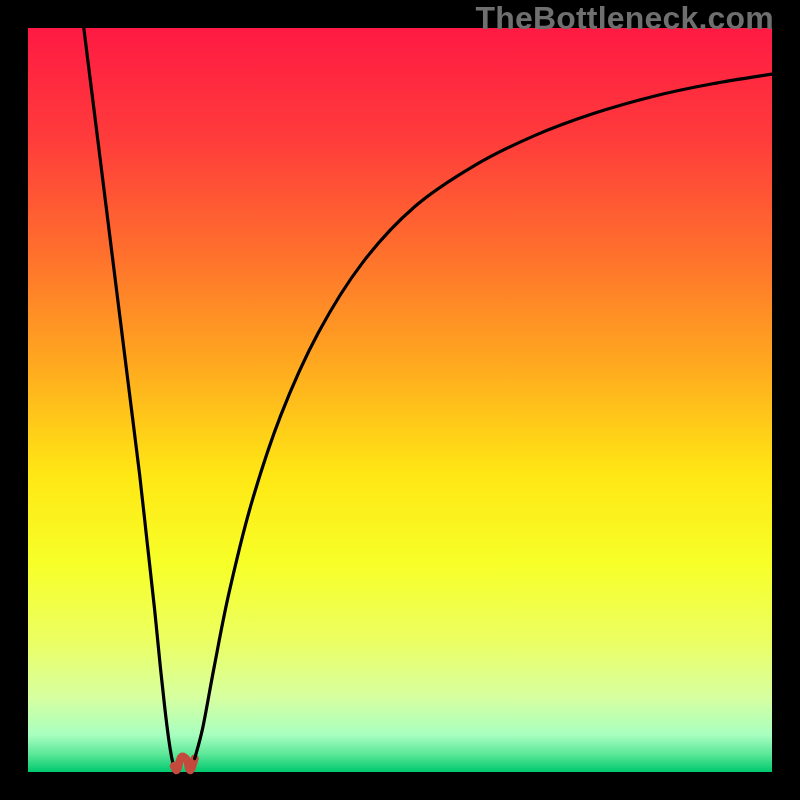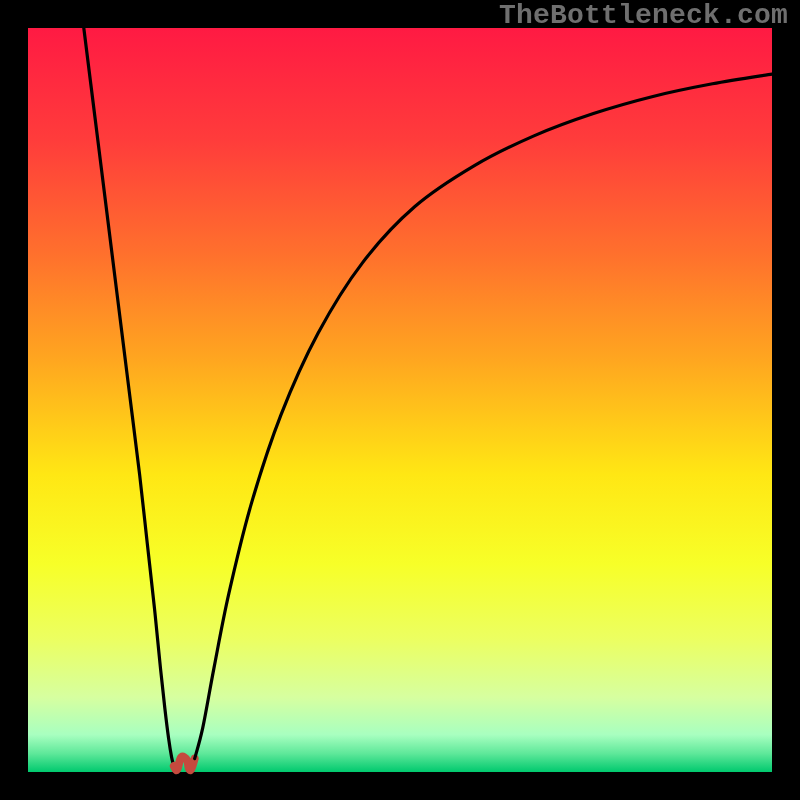--- a/index.html
+++ b/index.html
@@ -14,23 +14,23 @@
     position: relative;
     width: 800px;
     height: 800px;
   }
   svg {
     display: block;
   }
   .watermark {
     position: absolute;
     top: 0;
-    right: 12px;
-    font-family: Liberation Mono, monospace;
-    font-size: 28px;
+    right: 26px;
+    font-family: Liberation Sans, sans-serif;
+    font-size: 32px;
     font-weight: bold;
     color: #6f6f6f;
     letter-spacing: 0.2px;
   }
 </style>
 </head>
 <body>
 
 <div class="chart-container">
   <svg id="chart-svg" width="800" height="800" viewBox="0 0 800 800">

